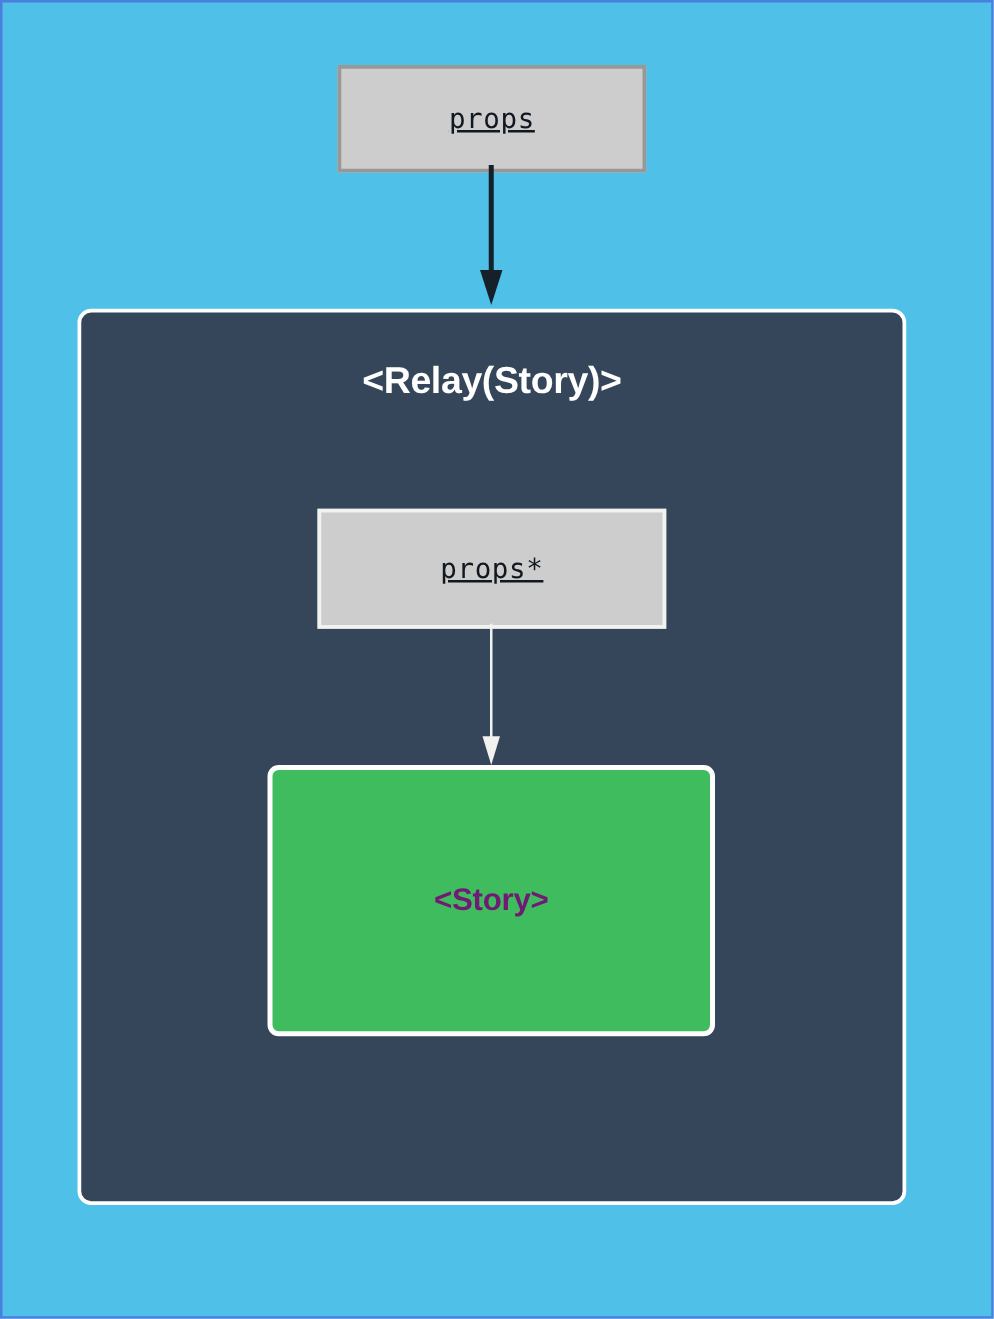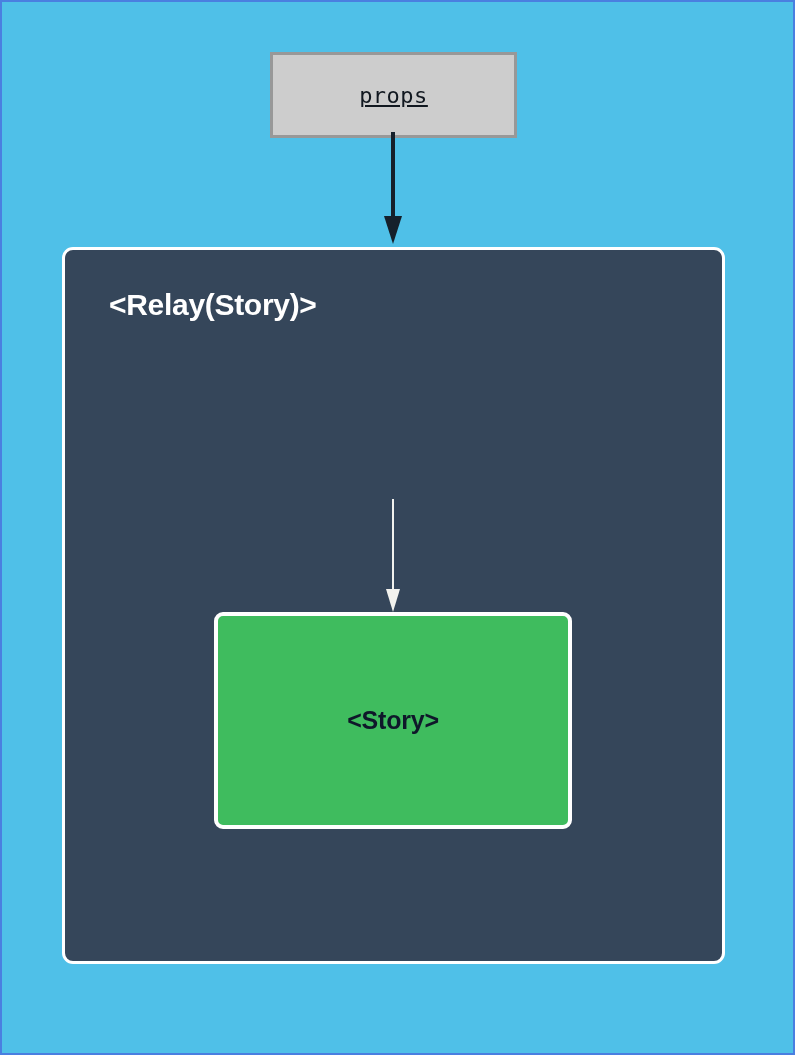--- a/index.html
+++ b/index.html
@@ -63,46 +63,45 @@
     background: #35465A;
     border: 3px solid #FFFFFF;
     border-radius: 11px;
   }
 
   #relay-title {
     position: absolute;
     top: 38px;
     left: 0;
     width: 100%;
-    text-align: left;
+    text-align: center;
     color: #FFFFFF;
     font-size: 30px;
     font-weight: bold;
     font-family: "Liberation Sans", sans-serif;
     letter-spacing: -0.3px;
-    margin-left: 44px;
   }
 
   
   #story-box {
     position: absolute;
     left: 212px;
     top: 610px;
     width: 358px;
     height: 217px;
     box-sizing: border-box;
     background: #3FBC5E;
     border: 4px solid #FFFFFF;
     border-radius: 9px;
     display: flex;
     align-items: center;
     justify-content: center;
   }
   #story-label {
-    color: #0f172a;
+    color: #701a75;
     font-size: 25px;
     font-weight: bold;
     font-family: "Liberation Sans", sans-serif;
     letter-spacing: -0.2px;
   }
 
   
   .arrow-svg {
     position: absolute;
     overflow: visible;
@@ -121,20 +120,23 @@
 
   <svg id="arrow-outer" class="arrow-svg" width="30" height="115" viewBox="0 0 30 115">
     <line x1="15" y1="0" x2="15" y2="92" stroke="#15202B" stroke-width="4"></line>
     <polygon points="15,112 6,84 24,84" fill="#15202B"></polygon>
   </svg>
 
   <div id="relay-panel">
     <div id="relay-title">&lt;Relay(Story)&gt;</div>
   </div>
 
+  <div id="props-inner" class="props-box">
+    <span>props*</span>
+  </div>
 
   <svg id="arrow-inner" class="arrow-svg" width="30" height="115" viewBox="0 0 30 115">
     <line x1="15" y1="0" x2="15" y2="96" stroke="#F2F2EE" stroke-width="2"></line>
     <polygon points="15,113 8,90 22,90" fill="#F2F2EE"></polygon>
   </svg>
 
   <div id="story-box">
     <span id="story-label">&lt;Story&gt;</span>
   </div>
 

